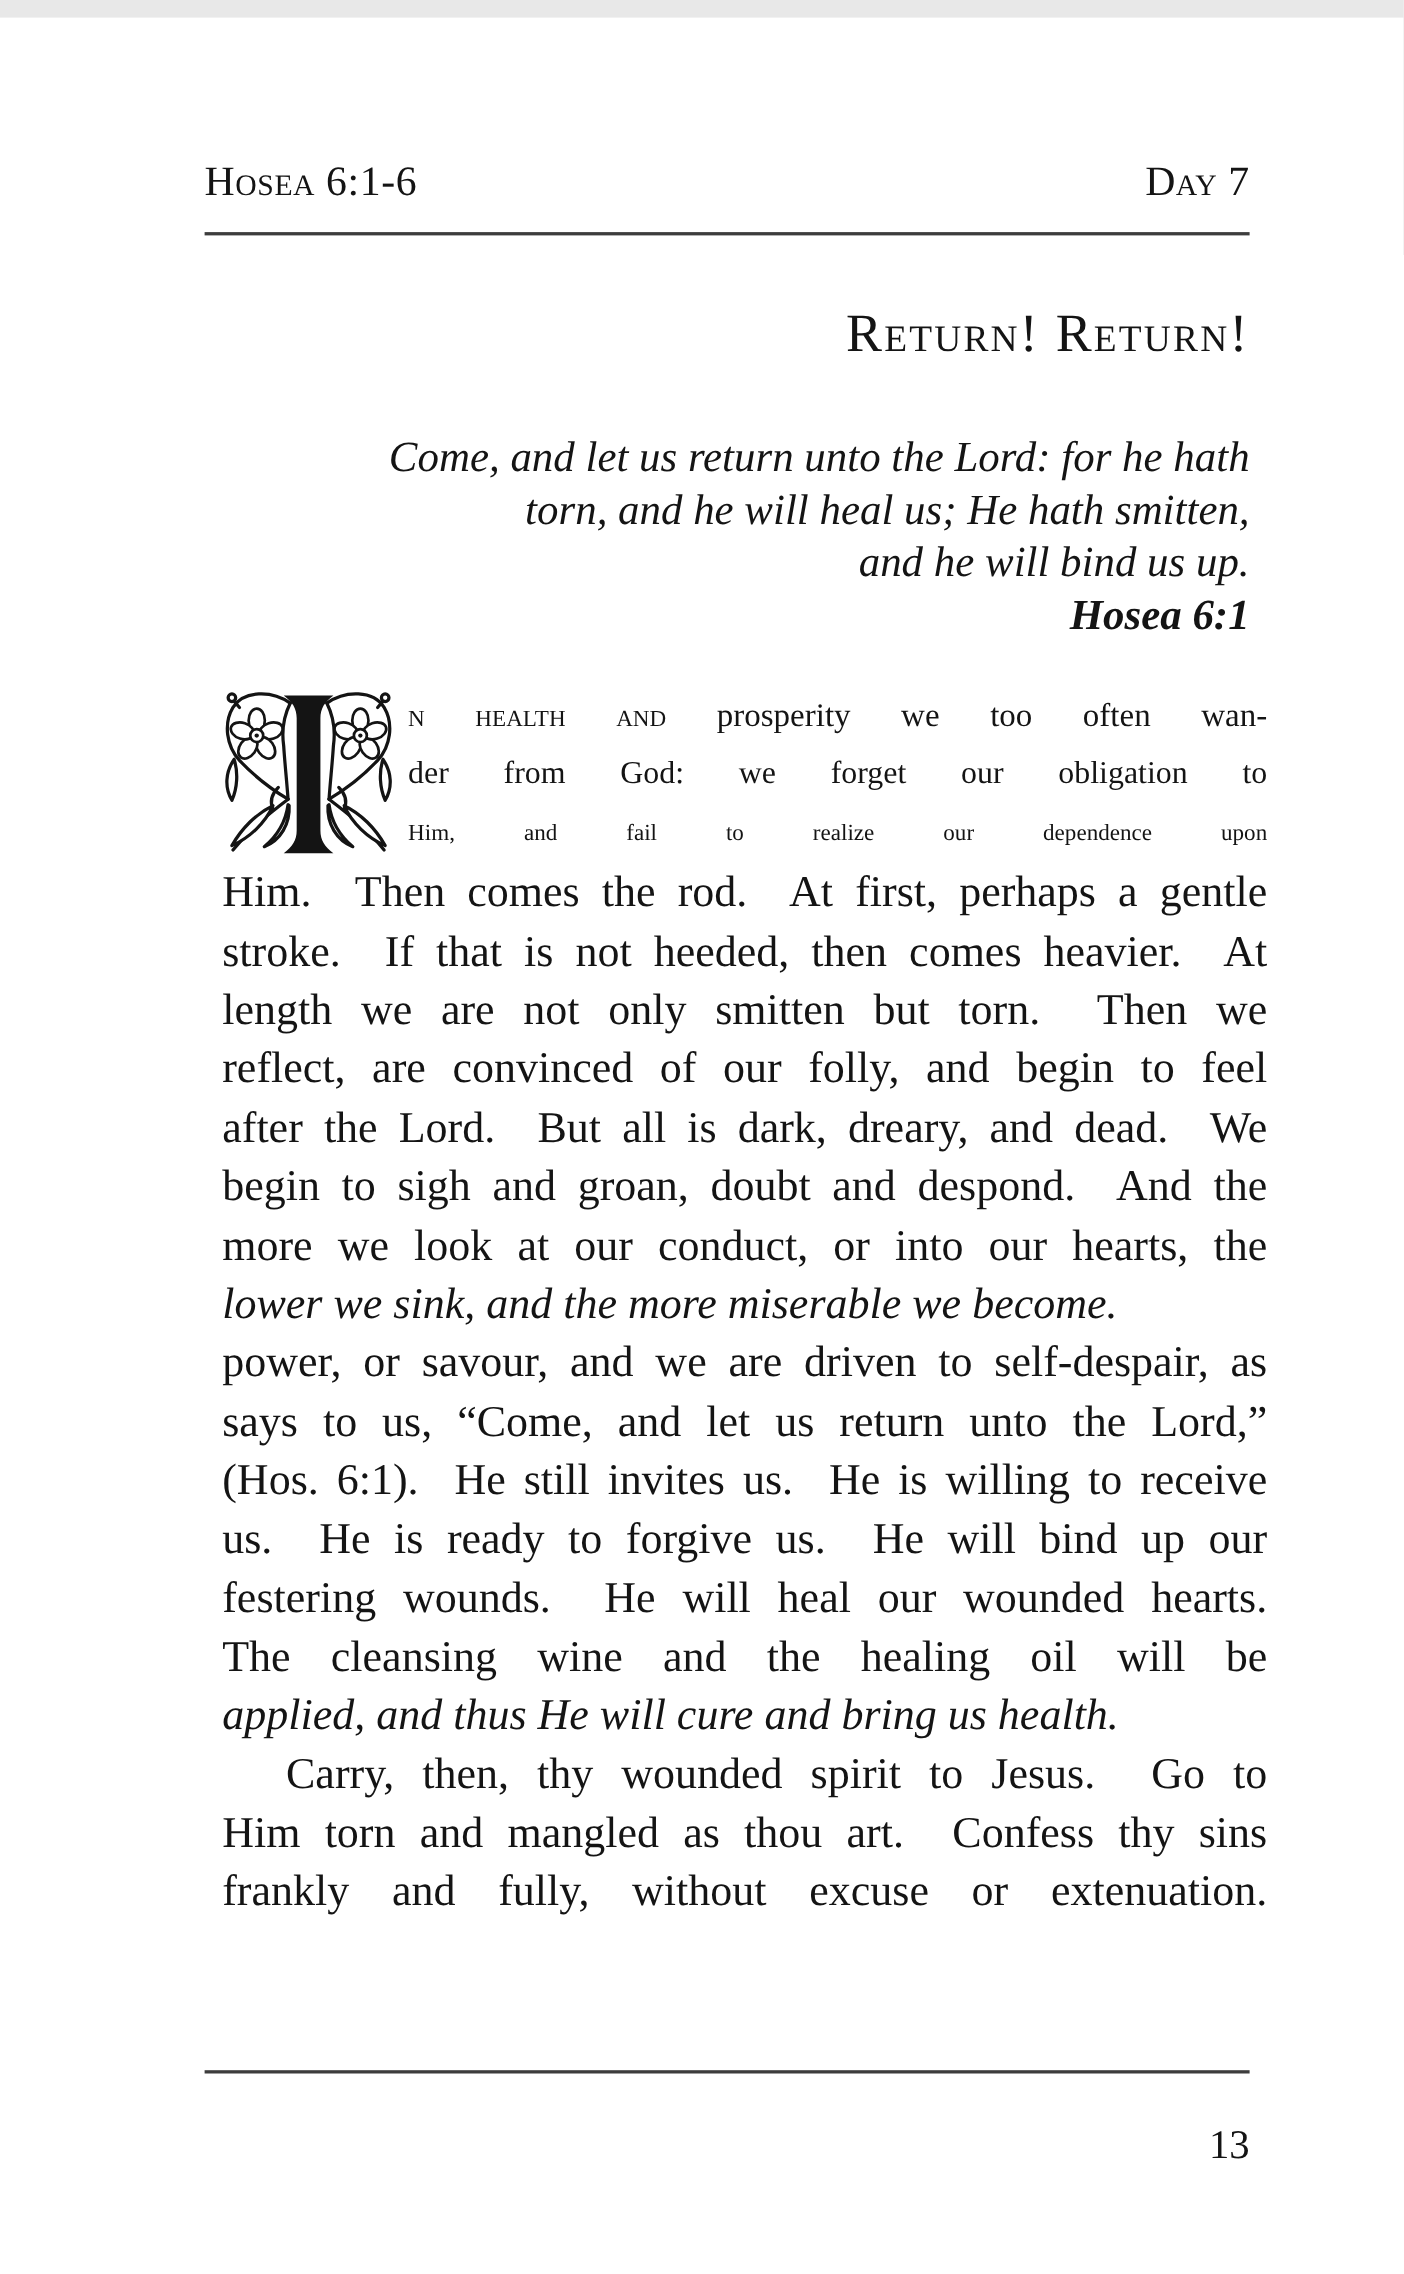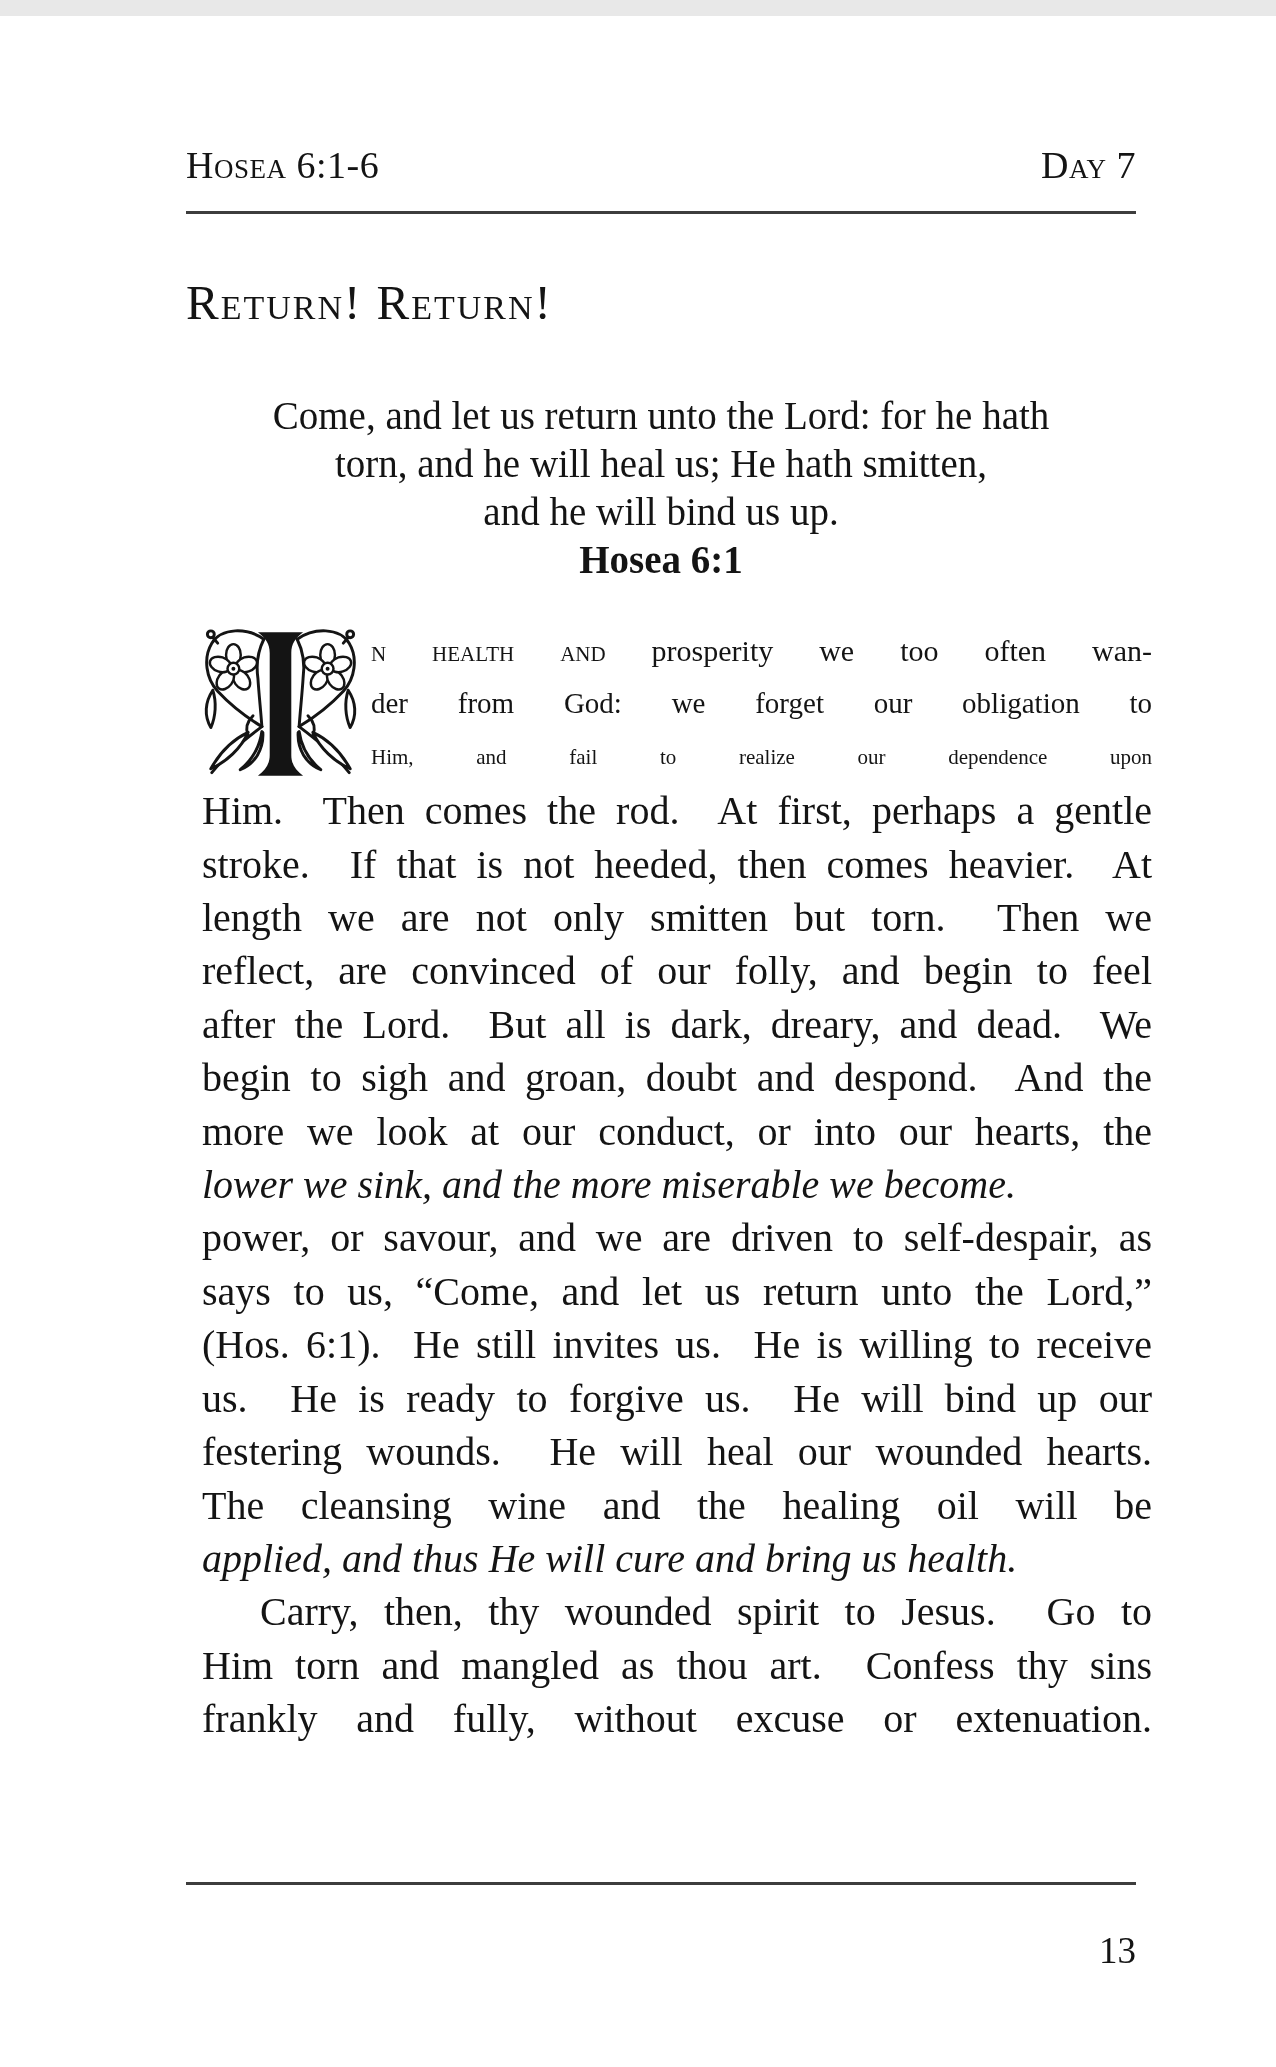--- a/index.html
+++ b/index.html
@@ -20,28 +20,29 @@
     letter-spacing:0.5px;
   }
   .rule{
     position:absolute;left:186px;width:950px;height:3px;
     background:#3d3d3d;
   }
   .rule-top{top:195px;}
   .rule-bottom{top:1866px;}
   .chapter-title{
     position:absolute;left:186px;top:262px;width:950px;
-    text-align:left;
+    text-align:right;
     font-size:49px;line-height:1;
     font-variant:small-caps;
     letter-spacing:2px;
   }
   .epigraph{
     position:absolute;left:186px;top:376px;width:950px;
-    text-align:center;
+    text-align:right;
+    font-style:italic;
     font-size:39px;line-height:48px;
   }
   .epigraph .attribution{
     font-weight:bold;
   }
   .body-text{
     position:absolute;left:202px;top:608px;width:950px;
     font-size:40px;line-height:53.4px;
   }
   .line{

